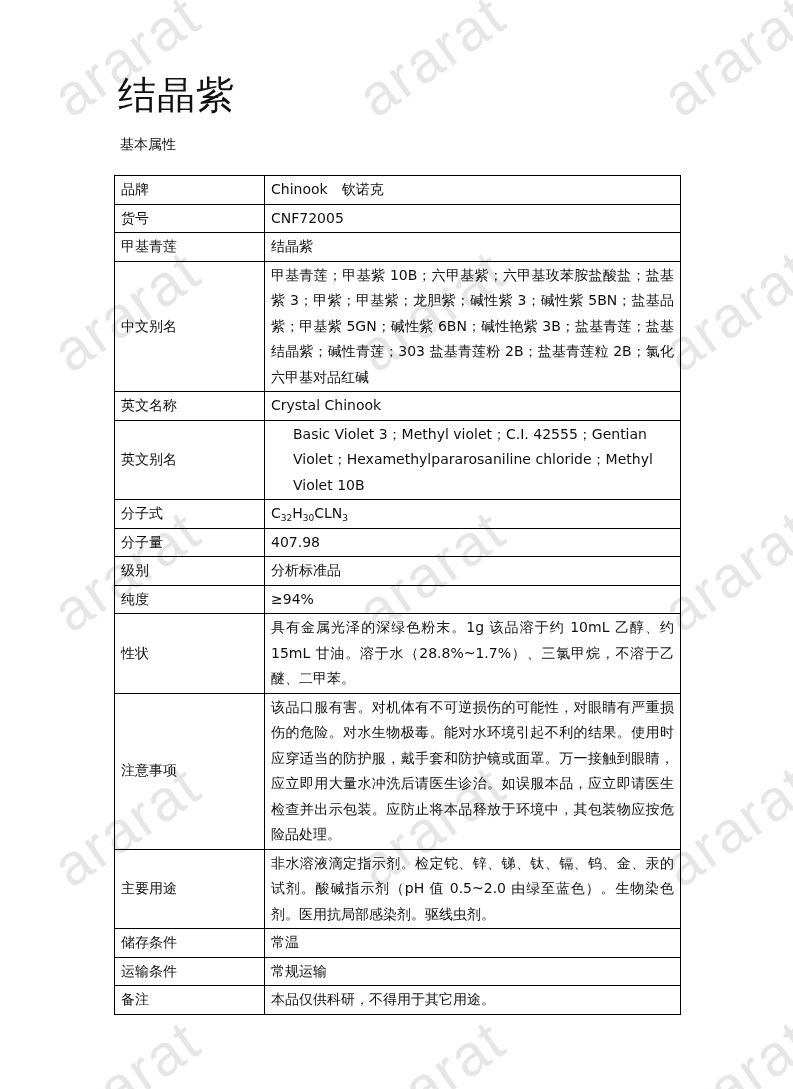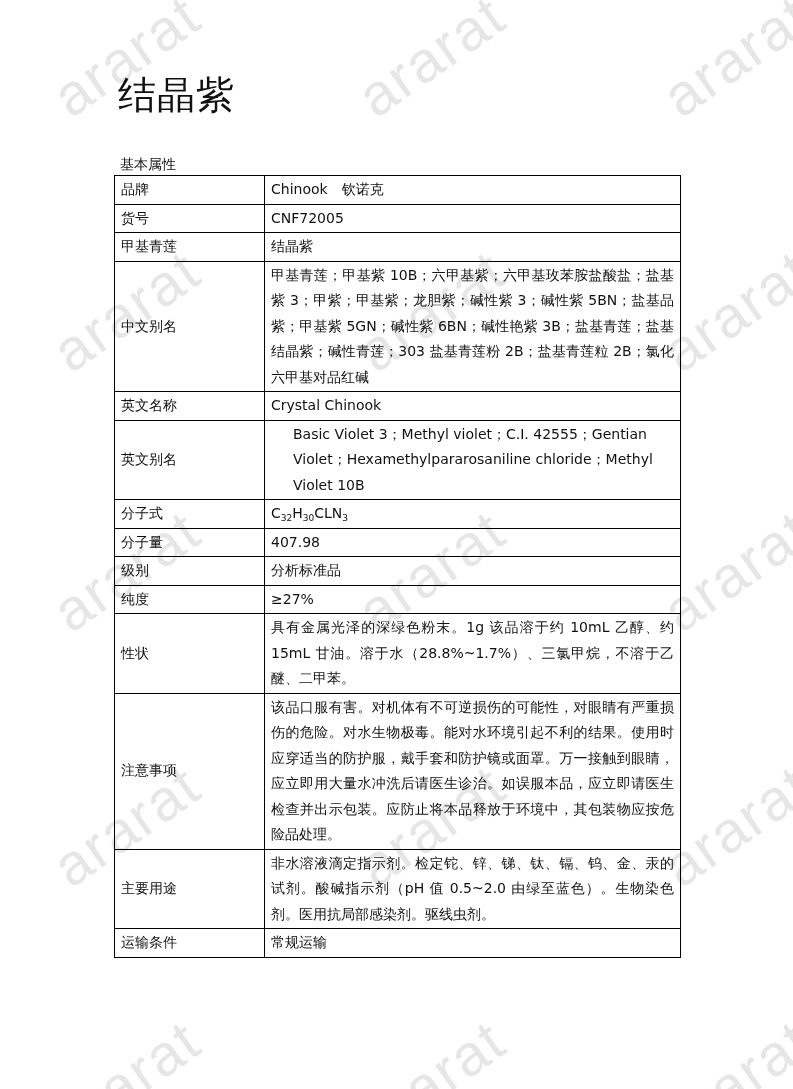--- a/index.html
+++ b/index.html
@@ -18,21 +18,21 @@
     letter-spacing: 2px;
     z-index: 0;
     user-select: none;
   }
   .page-title {
     position: absolute; left: 118px; top: 70px;
     font-size: 38px; font-weight: normal; margin: 0; letter-spacing: 1px;
     z-index: 2;
   }
   .section-label {
-    position: absolute; left: 120px; top: 156px;
+    position: absolute; left: 120px; top: 136px;
     font-size: 14px; z-index: 2;
   }
   table.props {
     position: absolute; left: 114px; top: 175px;
     width: 567px; border-collapse: collapse; z-index: 2;
     font-size: 14px; background: transparent;
   }
   table.props td {
     border: 1px solid #000;
     padding: 1px 6px 1px 6px;
@@ -98,32 +98,40 @@
     <tr>
       <td class="key">分子量</td>
       <td class="val">407.98</td>
     </tr>
     <tr>
       <td class="key">级别</td>
       <td class="val">分析标准品</td>
     </tr>
     <tr>
       <td class="key">纯度</td>
-      <td class="val">≥27%</td>
+      <td class="val">≥94%</td>
     </tr>
     <tr>
       <td class="key">性状</td>
       <td class="val">具有金属光泽的深绿色粉末。1g 该品溶于约 10mL 乙醇、约 15mL 甘油。溶于水（28.8%~1.7%）、三氯甲烷，不溶于乙醚、二甲苯。</td>
     </tr>
     <tr>
       <td class="key">注意事项</td>
       <td class="val">该品口服有害。对机体有不可逆损伤的可能性，对眼睛有严重损伤的危险。对水生物极毒。能对水环境引起不利的结果。使用时应穿适当的防护服，戴手套和防护镜或面罩。万一接触到眼睛，应立即用大量水冲洗后请医生诊治。如误服本品，应立即请医生检查并出示包装。应防止将本品释放于环境中，其包装物应按危险品处理。</td>
     </tr>
     <tr>
       <td class="key">主要用途</td>
       <td class="val">非水溶液滴定指示剂。检定铊、锌、锑、钛、镉、钨、金、汞的试剂。酸碱指示剂（pH 值 0.5~2.0 由绿至蓝色）。生物染色剂。医用抗局部感染剂。驱线虫剂。</td>
     </tr>
     <tr>
+      <td class="key">储存条件</td>
+      <td class="val">常温</td>
+    </tr>
+    <tr>
       <td class="key">运输条件</td>
       <td class="val">常规运输</td>
+    </tr>
+    <tr>
+      <td class="key">备注</td>
+      <td class="val">本品仅供科研，不得用于其它用途。</td>
     </tr>
   </tbody>
 </table>
 
 </body></html>

